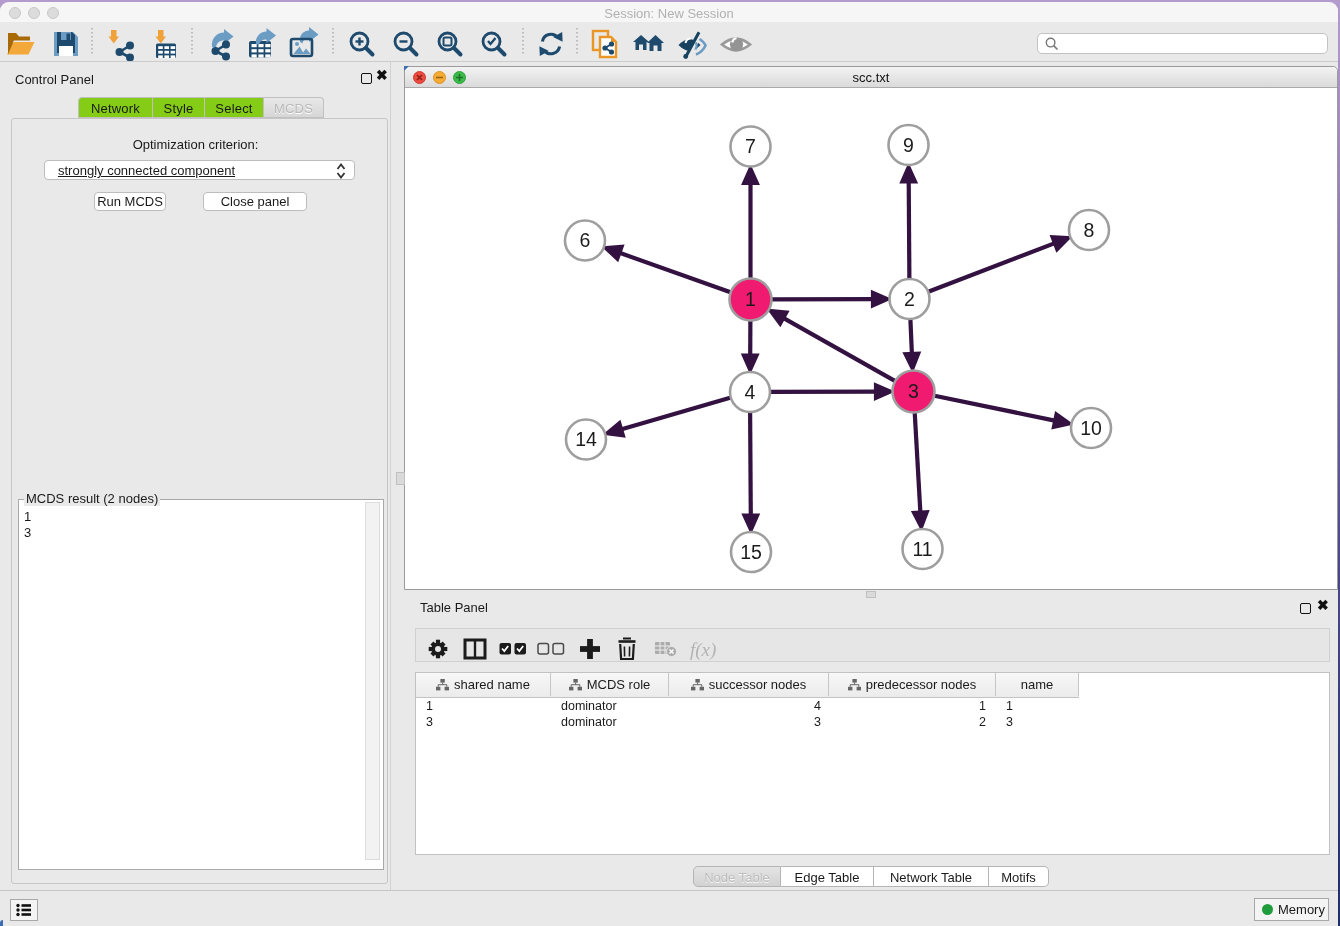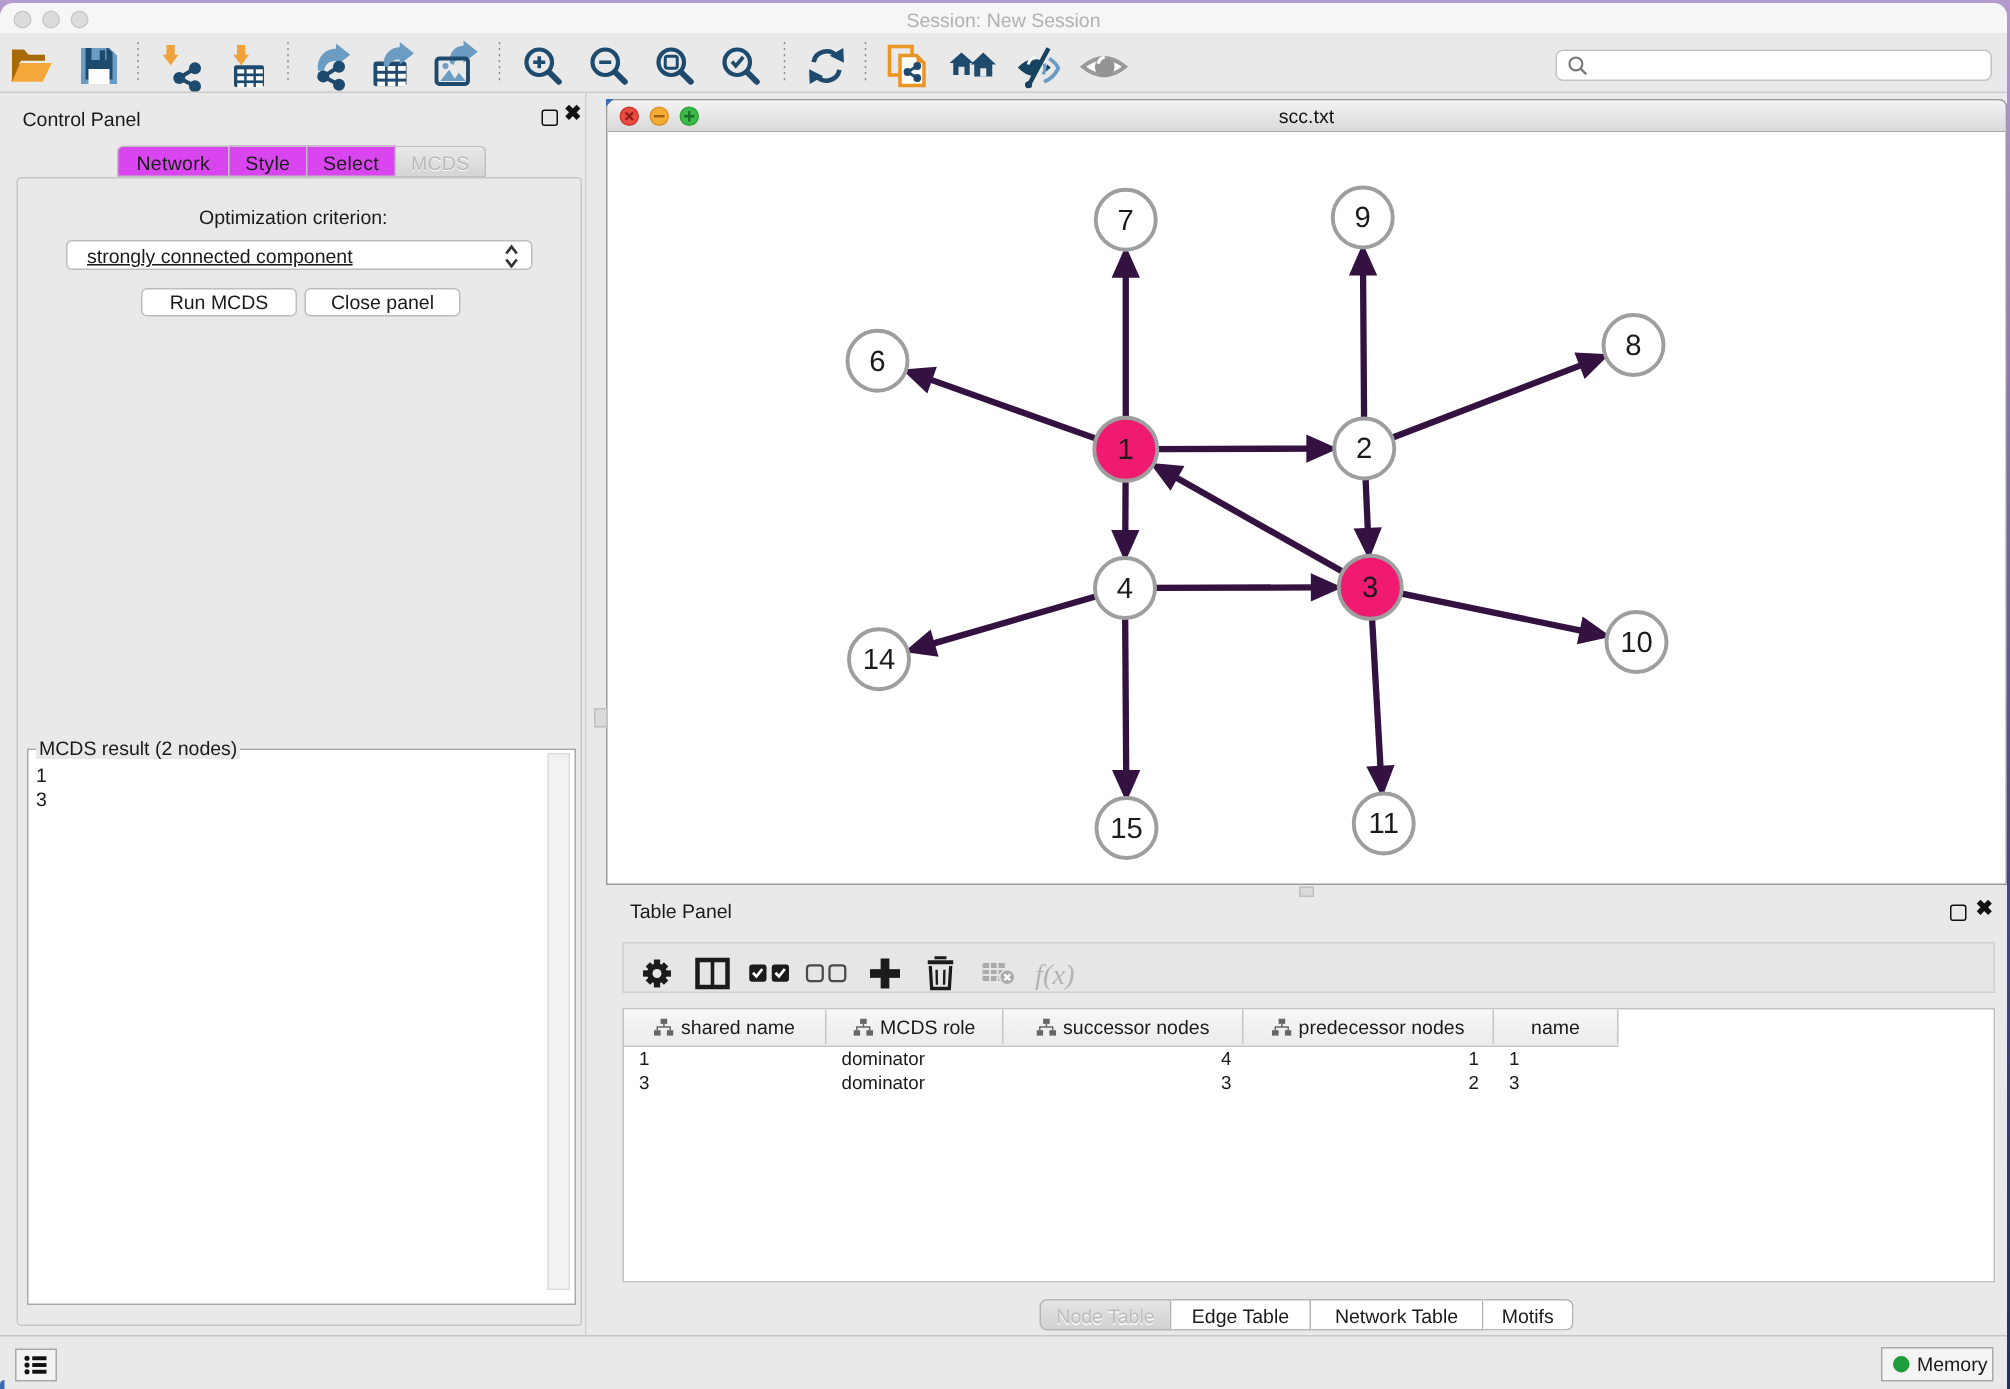--- a/index.html
+++ b/index.html
@@ -17,21 +17,21 @@
  background:#e9e9e9;border-bottom:1px solid #cccccc;}
 #searchbox{position:absolute;left:1037px;top:11px;width:289px;height:19px;
  background:#ffffff;border:1px solid #c3c3c3;border-radius:5px;}
 
 #leftpanel{position:absolute;left:0;top:60px;width:391px;height:828px;
  background:#e9e9e9;border-right:1px solid #d2d2d2;box-sizing:border-box;}
 #cp-title{position:absolute;left:15px;top:10px;}
 .floatbtn{position:absolute;top:11px;width:9px;height:9px;border:1.5px solid #111;border-radius:2px;}
 .closex{position:absolute;top:5px;font-weight:700;font-size:14px;color:#111;}
 .tabrow{position:absolute;display:flex;}
-.tab{box-sizing:border-box;border:1px solid #c0c0c0;background:#d946ef;
+.tab{box-sizing:border-box;border:1px solid #c0c0c0;background:#84cc16;
  text-align:center;padding-top:3px;height:21px;letter-spacing:0.2px;}
 .tab.sel{background:linear-gradient(180deg,#e8e8e8,#d6d6d6);color:#b9b9b9;
  text-shadow:0 1px 0 #fff;}
 #cp-content{position:absolute;left:11px;top:56px;width:377px;height:766px;
  border:1px solid #c6c6c6;border-radius:3px;background:#e9e9e9;box-sizing:border-box;}
 #optlabel{position:absolute;left:0;top:75px;width:391px;text-align:center;}
 #dropdown{position:absolute;left:44px;top:98px;width:311px;height:20px;background:#fff;
  border:1px solid #bdbdbd;border-radius:4px;box-sizing:border-box;}
 .pushbtn{position:absolute;top:130px;height:19px;background:#fff;border:1px solid #bdbdbd;
  border-radius:4px;box-sizing:border-box;text-align:center;padding-top:1px;}
@@ -260,21 +260,21 @@
     </div>
     <div id="cp-content"></div>
     <div id="optlabel">Optimization criterion:</div>
     <div id="dropdown">
         <span style="position:absolute;left:13px;top:2px;text-decoration:underline;">strongly connected component</span>
       <svg style="position:absolute;right:8px;top:2px;" width="10" height="16" viewBox="0 0 10 16">
         <path d="M1.5,6 L5,1.5 L8.5,6" stroke="#333" stroke-width="1.8" fill="none"></path>
         <path d="M1.5,10 L5,14.5 L8.5,10" stroke="#333" stroke-width="1.8" fill="none"></path>
       </svg>
     </div>
-    <div class="pushbtn" style="left:94px;width:104px;">Run MCDS</div>
+    <div class="pushbtn" style="left:94px;width:72px;">Run MCDS</div>
     <div class="pushbtn" style="left:203px;width:104px;">Close panel</div>
     <div id="mcdsbox">
       <div style="position:absolute;left:5px;top:9px;line-height:16px;">1<br>3</div>
       <div id="mcds-scroll"></div>
     </div>
     <div id="mcdslabel">MCDS result (2 nodes)</div>
   </div>
   <div style="position:absolute;left:404px;top:64px;width:0;height:0;border-top:5px solid #3c6fb0;border-right:5px solid transparent;z-index:5;"></div>
   <div id="netwin">
     <div id="nettitle">

